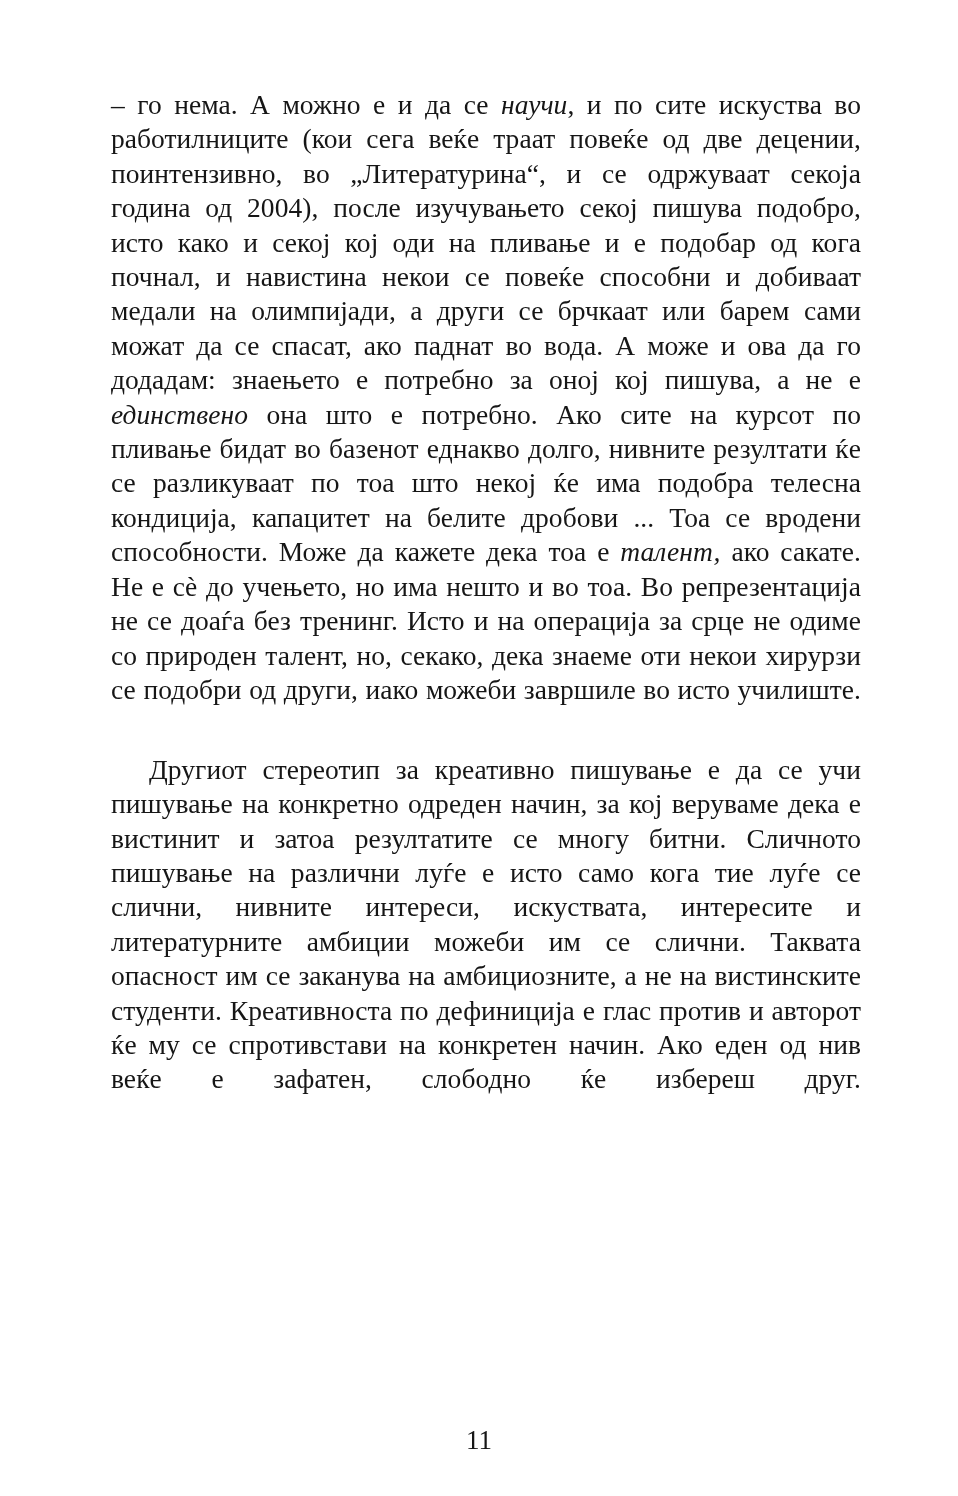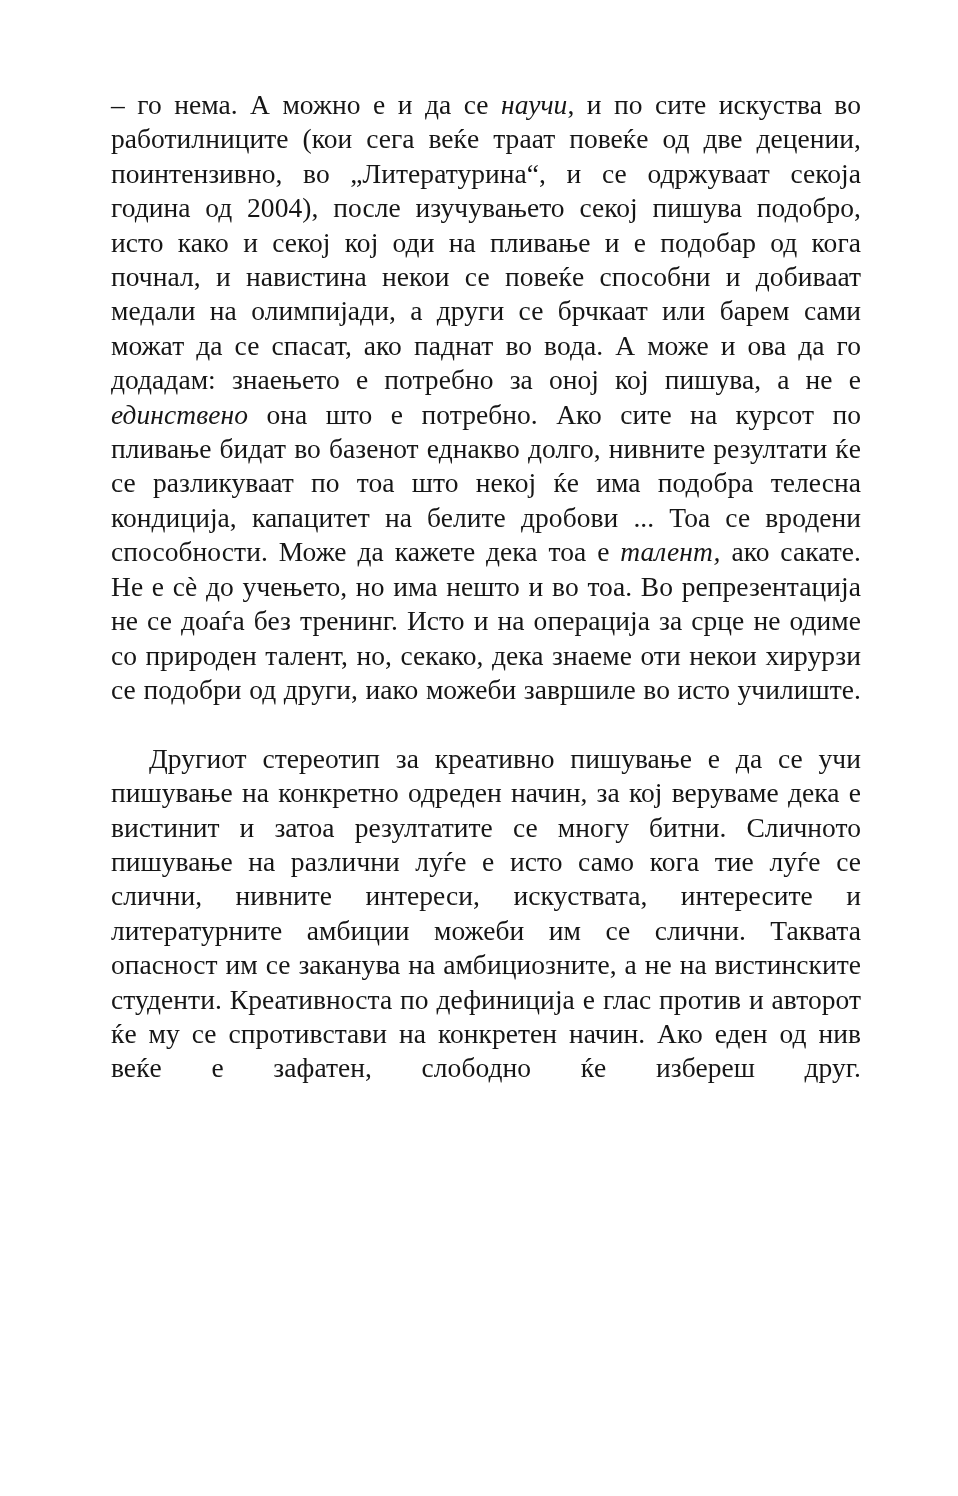--- a/index.html
+++ b/index.html
@@ -43,21 +43,21 @@
     letter-spacing: 0.05px;
     word-spacing: 0.2px;
     hyphens: manual;
   }
 
   .para.indent {
     text-indent: 38px;
   }
 
   .para + .para {
-    margin-top: 0;
+    margin-top: 11px;
   }
 
   
   .para::after {
     content: "";
     display: inline-block;
     width: 100%;
   }
 
   em {
@@ -80,14 +80,15 @@
 
 <div class="page">
 
   <div class="text-block">
     <div id="paragraph-list">
         <p class="para"><span>– го нема. А можно е и да се </span><em>научи</em><span>, и по сите искуства во работилниците (кои сега веќе траат повеќе од две децении, поинтензивно, во „Литературина“, и се одржуваат секоја година од 2004), после изучувањето секој пишува подобро, исто како и секој кој оди на пливање и е подобар од кога почнал, и навистина некои се повеќе способни и добиваат медали на олимпијади, а други се брчкаат или барем сами можат да се спасат, ако паднат во вода. А може и ова да го додадам: знаењето е потребно за оној кој пишува, а не е </span><em>единствено</em><span> она што е потребно. Ако сите на курсот по пливање бидат во базенот еднакво долго, нивните резултати ќе се разликуваат по тоа што некој ќе има подобра телесна кондиција, капацитет на белите дробови ... Тоа се вродени способности. Може да кажете дека тоа е </span><em>талент,</em><span> ако сакате. Не е сè до учењето, но има нешто и во тоа. Во репрезентација не се доаѓа без тренинг. Исто и на операција за срце не одиме со природен талент, но, секако, дека знаеме оти некои хирурзи се подобри од други, иако можеби завршиле во исто училиште.</span></p>
         <p class="para indent"><span>Другиот стереотип за креативно пишување е да се учи пишување на конкретно одреден начин, за кој веруваме дека е вистинит и затоа резултатите се многу битни. Сличното пишување на различни луѓе е исто само кога тие луѓе се слични, нивните интереси, искуствата, интересите и литературните амбиции можеби им се слични. Таквата опасност им се заканува на амбициозните, а не на вистинските студенти. Креативноста по дефиниција е глас против и авторот ќе му се спротивстави на конкретен начин. Ако еден од нив веќе е зафатен, слободно ќе избереш друг.</span></p>
       </div>
   </div>
 
+  <div class="folio">11</div>
 
 </div>
 
 </body></html>

